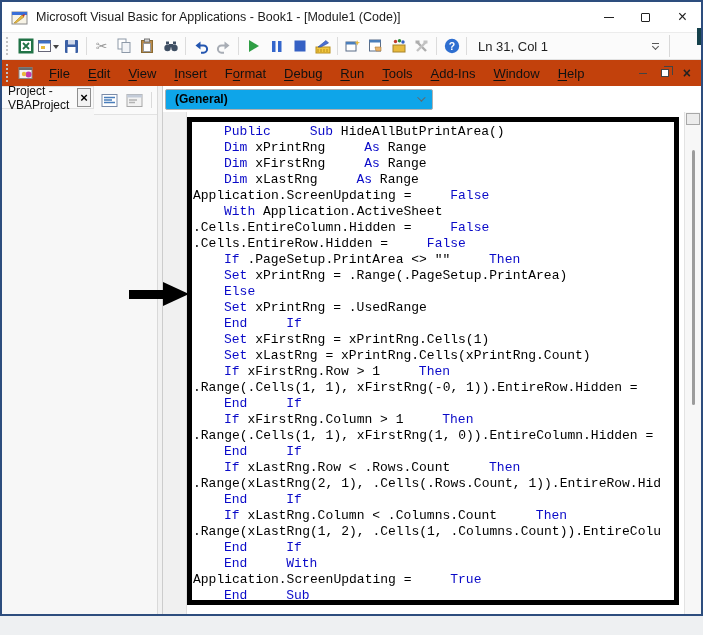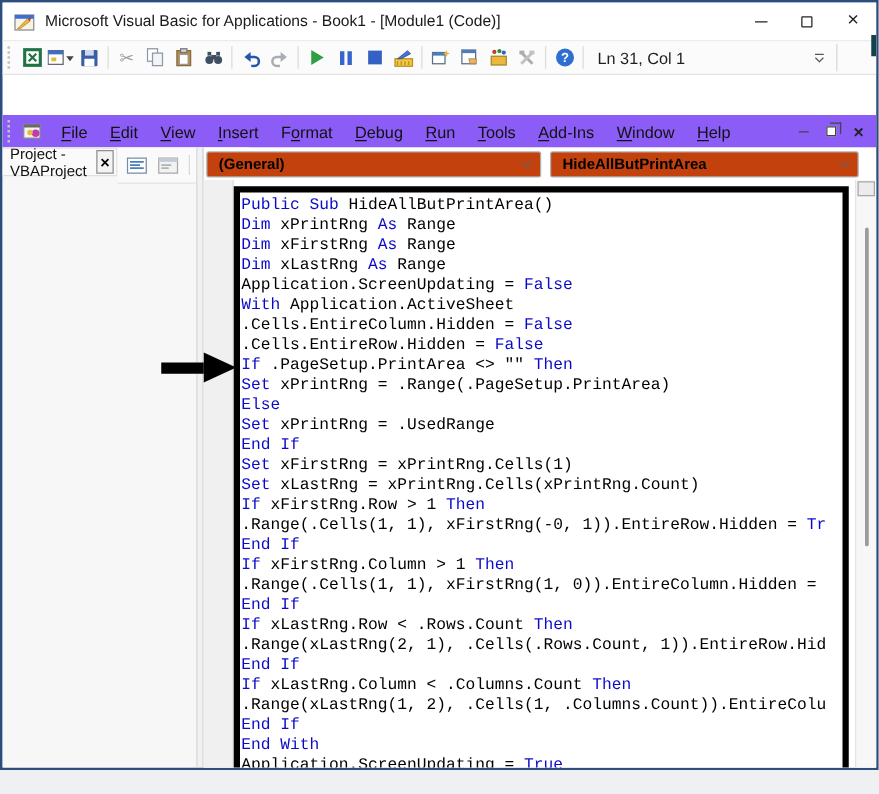--- a/index.html
+++ b/index.html
@@ -22,21 +22,21 @@
   .tbi { width:23px; height:22px; display:flex; align-items:center; justify-content:center; border-radius:2px; flex:0 0 auto; }
   .tbsep { width:1px; height:18px; background:#dcdcdc; margin:0 3px; }
   .caret-down { width:0; height:0; border:3.5px solid transparent; border-top:4px solid #444; margin:4px 0 0 1px; }
   .tb-status { margin-left:8px; font-size:13px; color:#1f1f1f; white-space:nowrap; }
   .tb-overflow { margin-left:auto; width:15px; height:22px; display:flex; flex-direction:column; align-items:center; justify-content:center; gap:2px; }
   .tb-overflow .bar { width:7px; height:0; border-top:1.4px solid #555; }
   .tb-overflow .chv { width:5px; height:5px; border-right:1.4px solid #555; border-bottom:1.4px solid #555; transform:rotate(45deg); margin-top:-2px; }
   .tb-endsep { width:1px; height:22px; background:#d8d8d8; margin:0 10px 0 6px; }
 
   
-  .menubar { height:26px; display:flex; align-items:center; font-size:13px; color:#111; background:#8b5cf6; padding-left:3px;margin-top:32px; }
+  .menubar { height:26px; display:flex; align-items:center; font-size:13px; color:#111; background:#c2410c; padding-left:3px; }
   .menubar .app-ico { width:16px; height:16px; margin:0 6px 0 4px; }
   .menu-item { padding:4px 9px; white-space:nowrap; }
   .menu-item u { text-underline-offset:2px; }
   .mb-controls { margin-left:auto; display:flex; align-items:center; gap:14px; padding-right:10px; color:#444; }
   .mb-min { width:8px; border-top:1.6px solid #444; height:0; }
   .mb-restore { position:relative; width:8px; height:8px; border:1.2px solid #444; background:#fff; }
   .mb-restore:before { content:""; position:absolute; left:2px; top:-4px; width:8px; height:8px; border:1.2px solid #444; border-left:none; border-bottom:none; }
   .mb-close { font-size:14px; line-height:1; color:#222; font-weight:bold; }
 
   
@@ -63,30 +63,30 @@
   .tree-row { display:flex; align-items:center; height:19px; padding-left:8px; white-space:nowrap; overflow:hidden; }
   .hdot { width:9px; height:0; border-top:1px dotted #8f8f8f; margin-right:2px; flex:0 0 auto; }
   .pp-hscroll { height:13px; position:relative; background:#f4f4f4; }
   .pp-hthumb { position:absolute; left:22px; top:5px; width:108px; height:3px; background:#a9a9a9; border-radius:2px; }
 
   .splitter { width:6px; background:#f1f1f1; border-left:1px solid #d9d9d9; border-right:1px solid #cccccc; }
 
   
   .code-pane { position:relative; flex:1; background:#fff; }
   .combo-row { height:26px; display:flex; gap:7px; align-items:center; padding:2px 14px 2px 2px; }
-  .combo { height:21px; border:1px solid #b0b0b0; border-radius:2px; background:#c2410c; display:flex; align-items:center; padding:0 9px; font-weight:bold; font-size:12px; color:#000; }
+  .combo { height:21px; border:1px solid #b0b0b0; border-radius:2px; background:#0ea5e9; display:flex; align-items:center; padding:0 9px; font-weight:bold; font-size:12px; color:#000; }
   .combo-obj { width:268px; }
   .combo-proc { flex:1; }
   .combo .chev { margin-left:auto; width:6px; height:6px; border-right:1.4px solid #666; border-bottom:1.4px solid #666; transform:rotate(45deg) translateY(-2px); }
 
   .code-region { position:absolute; top:26px; left:0; right:0; bottom:18px; background:#fff; }
   .margin-strip { position:absolute; left:0; top:0; bottom:0; width:24px; background:#f0f0f0; border-right:1px solid #dedede; }
   .code-content { position:absolute; left:30px; top:12px; right:27px; bottom:2px; font-family:"Liberation Mono",monospace; font-size:13px; line-height:16px; white-space:pre; overflow:hidden; color:#000; }
   .code-line { height:16px; }
-  .kw { color:var(--kw,#0a0ac8); }
+  .kw { color:var(--kw,#0a0ac8);margin-left:31px; }
 
   .vscrollbar { position:absolute; right:0; top:0; bottom:0; width:17px; background:#f7f7f7; border-left:1px solid #e3e3e3; }
   .split-box { height:12px; margin:1px 1px 0 1px; border:1px solid #a8a8a8; background:#ececec; }
   .vthumb { position:absolute; left:7px; top:38px; width:3px; height:255px; background:#9c9c9c; border-radius:2px; }
 
   .code-frame { position:absolute; left:24px; top:31px; width:492px; height:488px; border:5px solid var(--frame,#000); pointer-events:none; z-index:5; }
 
   .code-bottom { position:absolute; left:0; right:0; bottom:0; height:18px; background:#f3f3f3; border-top:1px solid #e2e2e2; display:flex; align-items:center; }
   .vbtn { width:17px; height:15px; border:1px solid #9b9b9b; background:#efefef; margin-left:2px; display:flex; flex-direction:column; align-items:flex-start; justify-content:center; gap:1.5px; padding-left:3px; }
   .vbtn i { display:block; height:0; border-top:1.2px solid #333; }
@@ -366,24 +366,20 @@
     </div>
 
     <div class="splitter"></div>
 
     <div class="code-pane">
       <div class="combo-row">
         <div class="combo combo-obj">
           <span>(General)</span>
           <span class="chev"></span>
         </div>
-        <div class="combo combo-proc">
-          <span>HideAllButPrintArea</span>
-          <span class="chev"></span>
-        </div>
       </div>
 
       <div class="code-region">
         <div class="margin-strip"></div>
         <div class="code-content" id="code-lines"><div class="code-line"><span class="kw">Public</span> <span class="kw">Sub</span> HideAllButPrintArea()</div><div class="code-line"><span class="kw">Dim</span> xPrintRng <span class="kw">As</span> Range</div><div class="code-line"><span class="kw">Dim</span> xFirstRng <span class="kw">As</span> Range</div><div class="code-line"><span class="kw">Dim</span> xLastRng <span class="kw">As</span> Range</div><div class="code-line">Application.ScreenUpdating = <span class="kw">False</span></div><div class="code-line"><span class="kw">With</span> Application.ActiveSheet</div><div class="code-line">.Cells.EntireColumn.Hidden = <span class="kw">False</span></div><div class="code-line">.Cells.EntireRow.Hidden = <span class="kw">False</span></div><div class="code-line"><span class="kw">If</span> .PageSetup.PrintArea &lt;&gt; "" <span class="kw">Then</span></div><div class="code-line"><span class="kw">Set</span> xPrintRng = .Range(.PageSetup.PrintArea)</div><div class="code-line"><span class="kw">Else</span></div><div class="code-line"><span class="kw">Set</span> xPrintRng = .UsedRange</div><div class="code-line"><span class="kw">End</span> <span class="kw">If</span></div><div class="code-line"><span class="kw">Set</span> xFirstRng = xPrintRng.Cells(1)</div><div class="code-line"><span class="kw">Set</span> xLastRng = xPrintRng.Cells(xPrintRng.Count)</div><div class="code-line"><span class="kw">If</span> xFirstRng.Row &gt; 1 <span class="kw">Then</span></div><div class="code-line">.Range(.Cells(1, 1), xFirstRng(-0, 1)).EntireRow.Hidden = <span class="kw">Tr</span></div><div class="code-line"><span class="kw">End</span> <span class="kw">If</span></div><div class="code-line"><span class="kw">If</span> xFirstRng.Column &gt; 1 <span class="kw">Then</span></div><div class="code-line">.Range(.Cells(1, 1), xFirstRng(1, 0)).EntireColumn.Hidden = </div><div class="code-line"><span class="kw">End</span> <span class="kw">If</span></div><div class="code-line"><span class="kw">If</span> xLastRng.Row &lt; .Rows.Count <span class="kw">Then</span></div><div class="code-line">.Range(xLastRng(2, 1), .Cells(.Rows.Count, 1)).EntireRow.Hid</div><div class="code-line"><span class="kw">End</span> <span class="kw">If</span></div><div class="code-line"><span class="kw">If</span> xLastRng.Column &lt; .Columns.Count <span class="kw">Then</span></div><div class="code-line">.Range(xLastRng(1, 2), .Cells(1, .Columns.Count)).EntireColu</div><div class="code-line"><span class="kw">End</span> <span class="kw">If</span></div><div class="code-line"><span class="kw">End</span> <span class="kw">With</span></div><div class="code-line">Application.ScreenUpdating = <span class="kw">True</span></div><div class="code-line"><span class="kw">End</span> <span class="kw">Sub</span></div></div>
         <div class="vscrollbar">
           <div class="split-box"></div>
           <div class="vthumb"></div>
         </div>
       </div>

